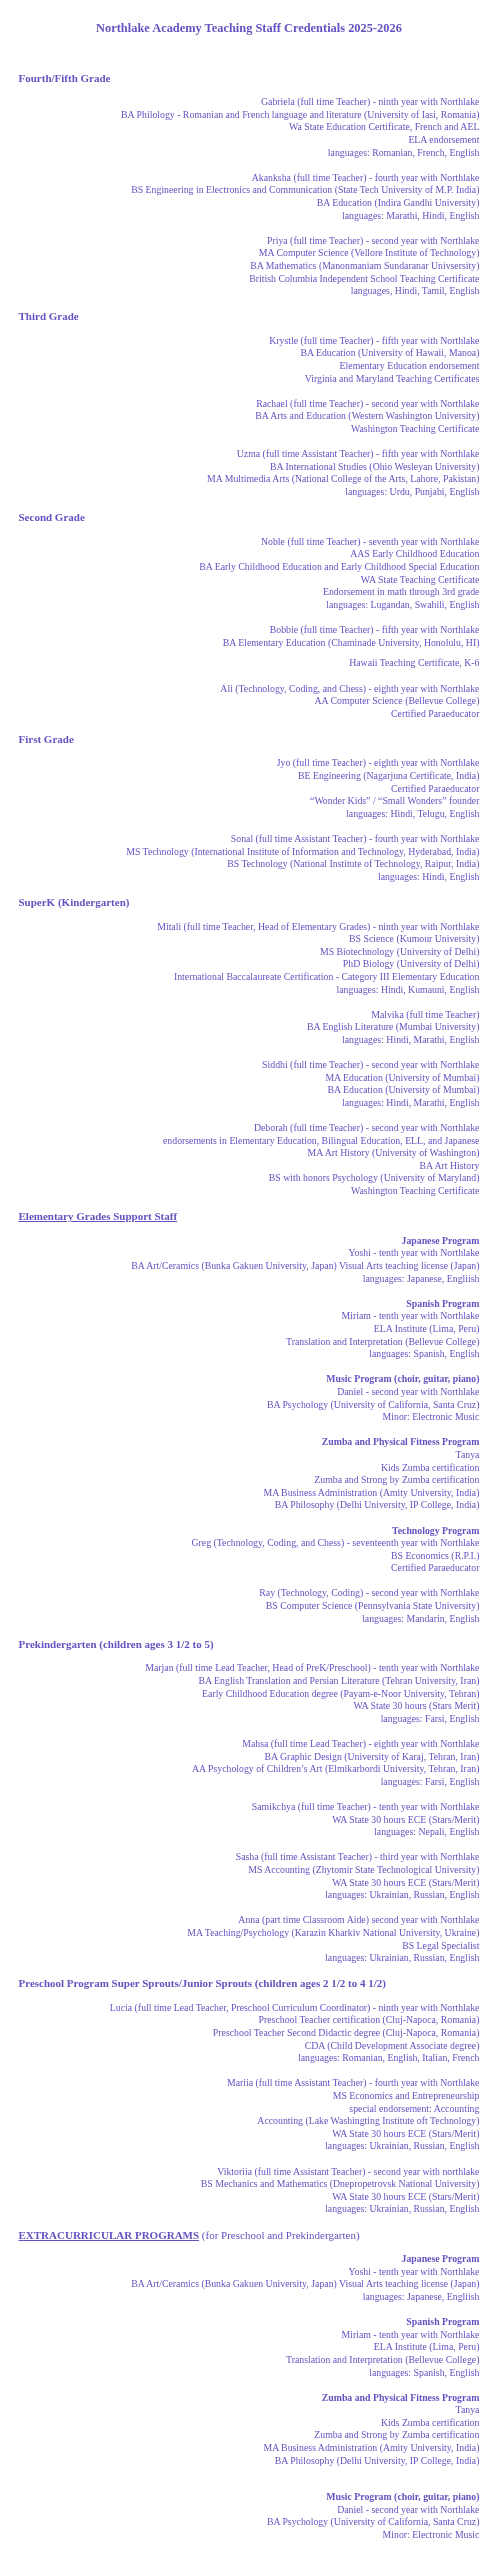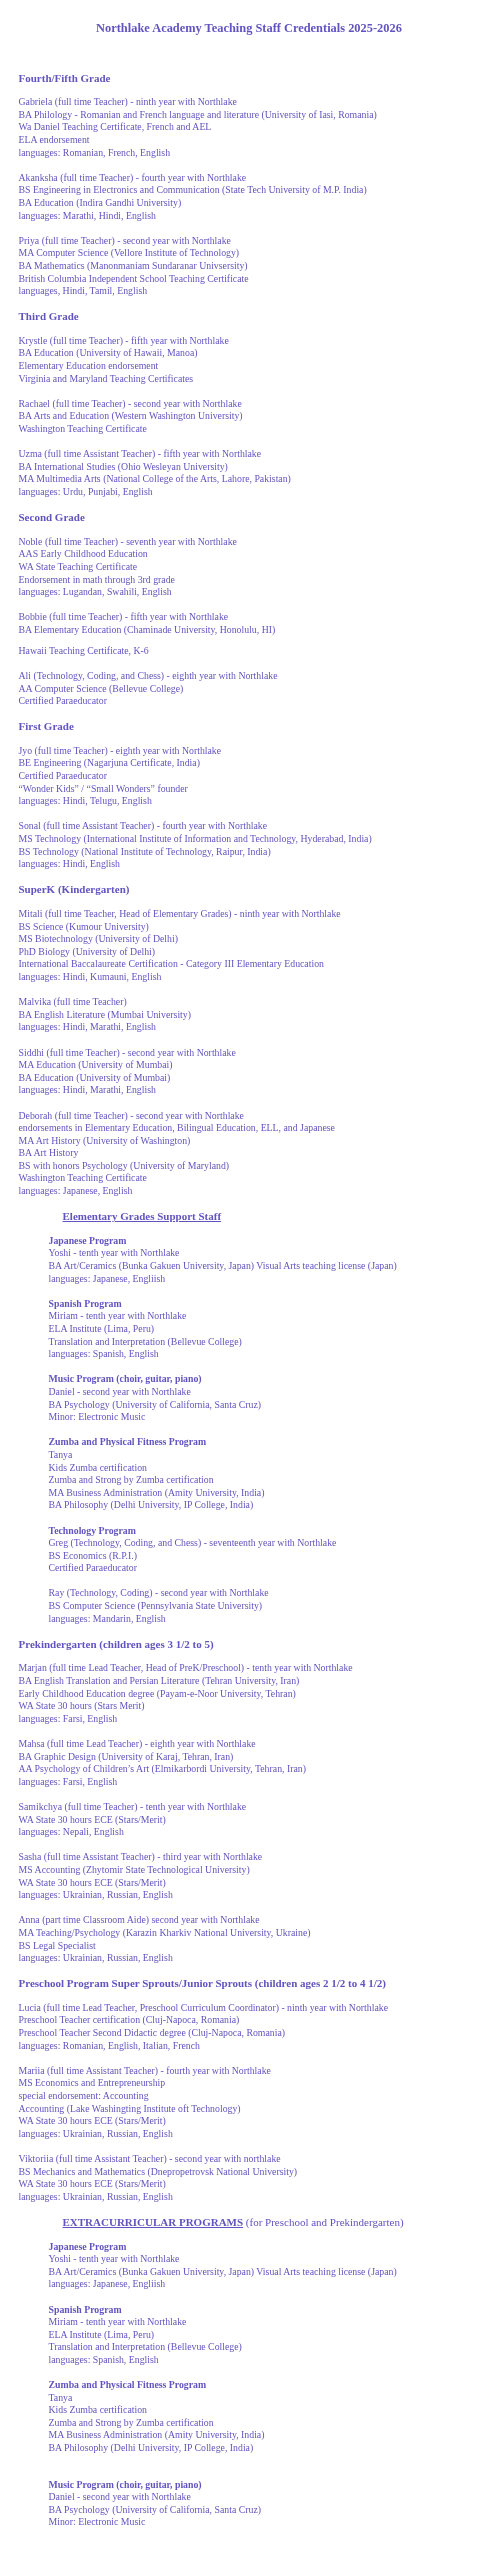--- a/index.html
+++ b/index.html
@@ -20,23 +20,23 @@
     text-align: center;
   }
   .section { margin: 0; }
   .sec-heading {
     font-size: 11px;
     font-weight: bold;
     line-height: 12.6px;
     margin: 12px 0 12px 0;
   }
   .section:first-of-type .sec-heading { margin-top: 0; }
-  .sec-heading .hl-underline { text-decoration: underline; margin-left: 44px; }
+  .sec-heading .hl-underline { text-decoration: underline; }
   .sec-heading .suffix { font-weight: normal; }
-  .entry { margin: 0 0 12.6px 0; }
+  .entry { margin: 0 0 12.6px 0; text-align: right; }
   .section.indent .entry { margin-left: 30px; }
   .entry.gap-before { margin-top: 24px; }
   .line {
     margin: 0;
     font-size: 9.8px;
     line-height: 12.6px;
     white-space: nowrap;
   }
   .line.bold { font-weight: bold; }
   .spacer { height: 8.2px; }
@@ -45,21 +45,21 @@
 <body>
 
 <main>
   <h1 class="doc-title">Northlake Academy Teaching Staff Credentials 2025-2026</h1>
   <div id="doc-sections">
       <section class="section">
         <h2 class="sec-heading"><span class="">Fourth/Fifth Grade</span></h2>
         <div class="entry">
           <p class="line">Gabriela (full time Teacher) - ninth year with Northlake</p>
           <p class="line">BA Philology - Romanian and French language and literature (University of Iasi, Romania)</p>
-          <p class="line">Wa Daniel Teaching Certificate, French and AEL</p>
+          <p class="line">Wa State Education Certificate, French and AEL</p>
           <p class="line">ELA endorsement</p>
           <p class="line">languages: Romanian, French, English</p>
         </div>
         <div class="entry">
           <p class="line">Akanksha (full time Teacher) - fourth year with Northlake</p>
           <p class="line">BS Engineering in Electronics and Communication (State Tech University of M.P. India)</p>
           <p class="line">BA Education (Indira Gandhi University)</p>
           <p class="line">languages: Marathi, Hindi, English</p>
         </div>
         <div class="entry">
@@ -88,20 +88,21 @@
           <p class="line">BA International Studies (Ohio Wesleyan University)</p>
           <p class="line">MA Multimedia Arts (National College of the Arts, Lahore, Pakistan)</p>
           <p class="line">languages: Urdu, Punjabi, English</p>
         </div>
       </section>
       <section class="section">
         <h2 class="sec-heading"><span class="">Second Grade</span></h2>
         <div class="entry">
           <p class="line">Noble (full time Teacher) - seventh year with Northlake</p>
           <p class="line">AAS Early Childhood Education</p>
+          <p class="line">BA Early Childhood Education and Early Childhood Special Education</p>
           <p class="line">WA State Teaching Certificate</p>
           <p class="line">Endorsement in math through 3rd grade</p>
           <p class="line">languages: Lugandan, Swahili, English</p>
         </div>
         <div class="entry">
           <p class="line">Bobbie (full time Teacher) - fifth year with Northlake</p>
           <p class="line">BA Elementary Education (Chaminade University, Honolulu, HI)</p>
           <div class="spacer"></div>
           <p class="line">Hawaii Teaching Certificate, K-6</p>
         </div>
@@ -148,21 +149,20 @@
           <p class="line">BA Education (University of Mumbai)</p>
           <p class="line">languages: Hindi, Marathi, English</p>
         </div>
         <div class="entry">
           <p class="line">Deborah (full time Teacher) - second year with Northlake</p>
           <p class="line">endorsements in Elementary Education, Bilingual Education, ELL, and Japanese</p>
           <p class="line">MA Art History (University of Washington)</p>
           <p class="line">BA Art History</p>
           <p class="line">BS with honors Psychology (University of Maryland)</p>
           <p class="line">Washington Teaching Certificate</p>
-          <p class="line">languages: Japanese, English</p>
         </div>
       </section>
       <section class="section indent">
         <h2 class="sec-heading"><span class="hl-underline">Elementary Grades Support Staff</span></h2>
         <div class="entry">
           <p class="line bold">Japanese Program</p>
           <p class="line">Yoshi - tenth year with Northlake</p>
           <p class="line">BA Art/Ceramics (Bunka Gakuen University, Japan) Visual Arts teaching license (Japan)</p>
           <p class="line">languages: Japanese, Engliish</p>
         </div>
@@ -231,20 +231,21 @@
           <p class="line">BS Legal Specialist</p>
           <p class="line">languages: Ukrainian, Russian, English</p>
         </div>
       </section>
       <section class="section">
         <h2 class="sec-heading"><span class="">Preschool Program Super Sprouts/Junior Sprouts (children ages 2 1/2 to 4 1/2)</span></h2>
         <div class="entry">
           <p class="line">Lucia (full time Lead Teacher, Preschool Curriculum Coordinator) - ninth year with Northlake</p>
           <p class="line">Preschool Teacher certification (Cluj-Napoca, Romania)</p>
           <p class="line">Preschool Teacher Second Didactic degree (Cluj-Napoca, Romania)</p>
+          <p class="line">CDA (Child Development Associate degree)</p>
           <p class="line">languages: Romanian, English, Italian, French</p>
         </div>
         <div class="entry">
           <p class="line">Mariia (full time Assistant Teacher) - fourth year with Northlake</p>
           <p class="line">MS Economics and Entrepreneurship</p>
           <p class="line">special endorsement: Accounting</p>
           <p class="line">Accounting (Lake Washingting Institute oft Technology)</p>
           <p class="line">WA State 30 hours ECE (Stars/Merit)</p>
           <p class="line">languages: Ukrainian, Russian, English</p>
         </div>

